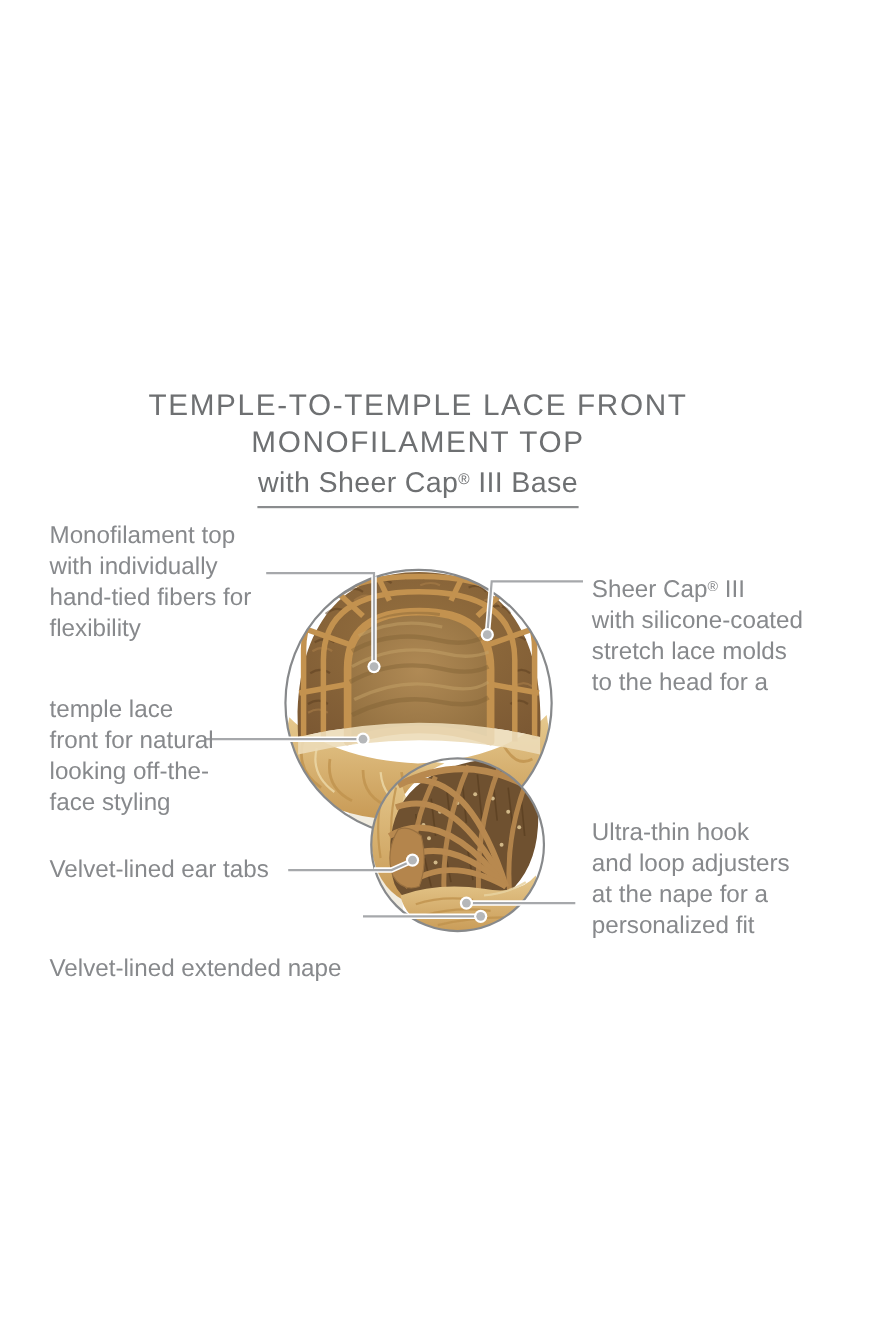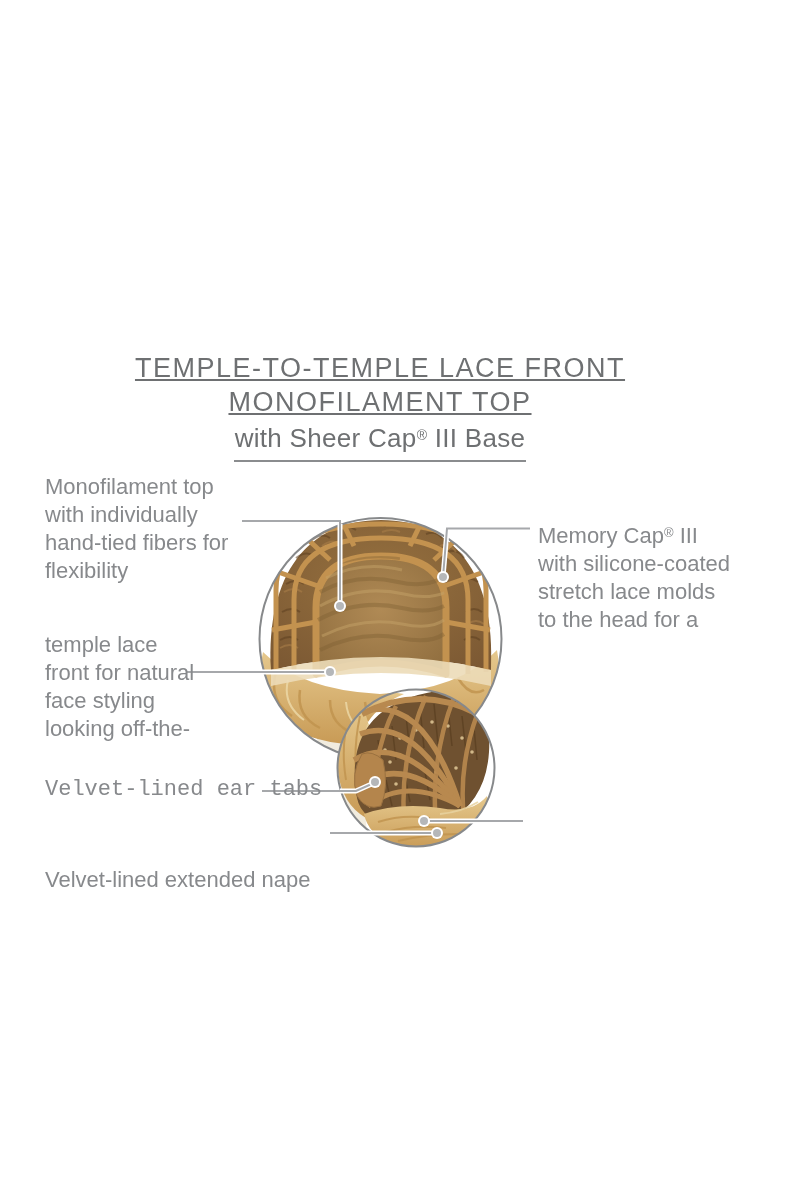--- a/index.html
+++ b/index.html
@@ -1,21 +1,21 @@
 <!DOCTYPE html>
 <html><head>
 <meta charset="utf-8">
 <style>
   html,body{margin:0;padding:0;background:#fff;}
   .canvas{
     position:relative;width:800px;height:1200px;background:#ffffff;
     font-family:"Liberation Sans","DejaVu Sans",sans-serif;overflow:hidden;
   }
   .title-block{position:absolute;left:0;top:351px;width:760px;text-align:center;color:#6e7072;}
-  .title-caps{font-size:27px;line-height:34px;letter-spacing:1.5px;font-weight:400;text-decoration:underline;}
+  .title-caps{font-size:27px;line-height:34px;letter-spacing:1.5px;font-weight:400;}
   .title-sub{font-size:26px;line-height:32px;letter-spacing:0.3px;}
   .title-sub sup{font-size:14px;vertical-align:7px;}
   .title-rule{width:292px;height:2px;background:#8a8c8e;margin:6px auto 0 auto;}
   .callout{position:absolute;color:#87898c;font-size:22px;line-height:28px;white-space:nowrap;}
   .callout sup{font-size:13px;vertical-align:6px;}
   .diagram-svg{position:absolute;left:0;top:0;width:800px;height:1200px;}
 </style>
 </head>
 <body>
 
@@ -254,33 +254,39 @@
   <div class="callout" style="left:45px;top:473px;">
     <div>Monofilament top</div>
     <div>with individually</div>
     <div>hand-tied fibers for</div>
     <div>flexibility</div>
   </div>
 
   <div class="callout" style="left:45px;top:631px;">
     <div>temple lace</div>
     <div>front for natural</div>
+    <div>looking off-the-</div>
     <div>face styling</div>
-    <div>looking off-the-</div>
-  </div>
-
-  <div class="callout" style="left:45px;top:776px;font-family:Liberation Mono, monospace;">
+  </div>
+
+  <div class="callout" style="left:45px;top:776px;">
     <div>Velvet-lined ear tabs</div>
   </div>
 
   <div class="callout" style="left:45px;top:866px;">
     <div>Velvet-lined extended nape</div>
   </div>
 
   <div class="callout" style="left:538px;top:519px;">
-    <div><span>Memory Cap</span><sup>®</sup><span> III</span></div>
+    <div><span>Sheer Cap</span><sup>®</sup><span> III</span></div>
     <div>with silicone-coated</div>
     <div>stretch lace molds</div>
     <div>to the head for a</div>
   </div>
 
+  <div class="callout" style="left:538px;top:743px;">
+    <div>Ultra-thin hook</div>
+    <div>and loop adjusters</div>
+    <div>at the nape for a</div>
+    <div>personalized fit</div>
+  </div>
 
 </div>
 
 </body></html>

